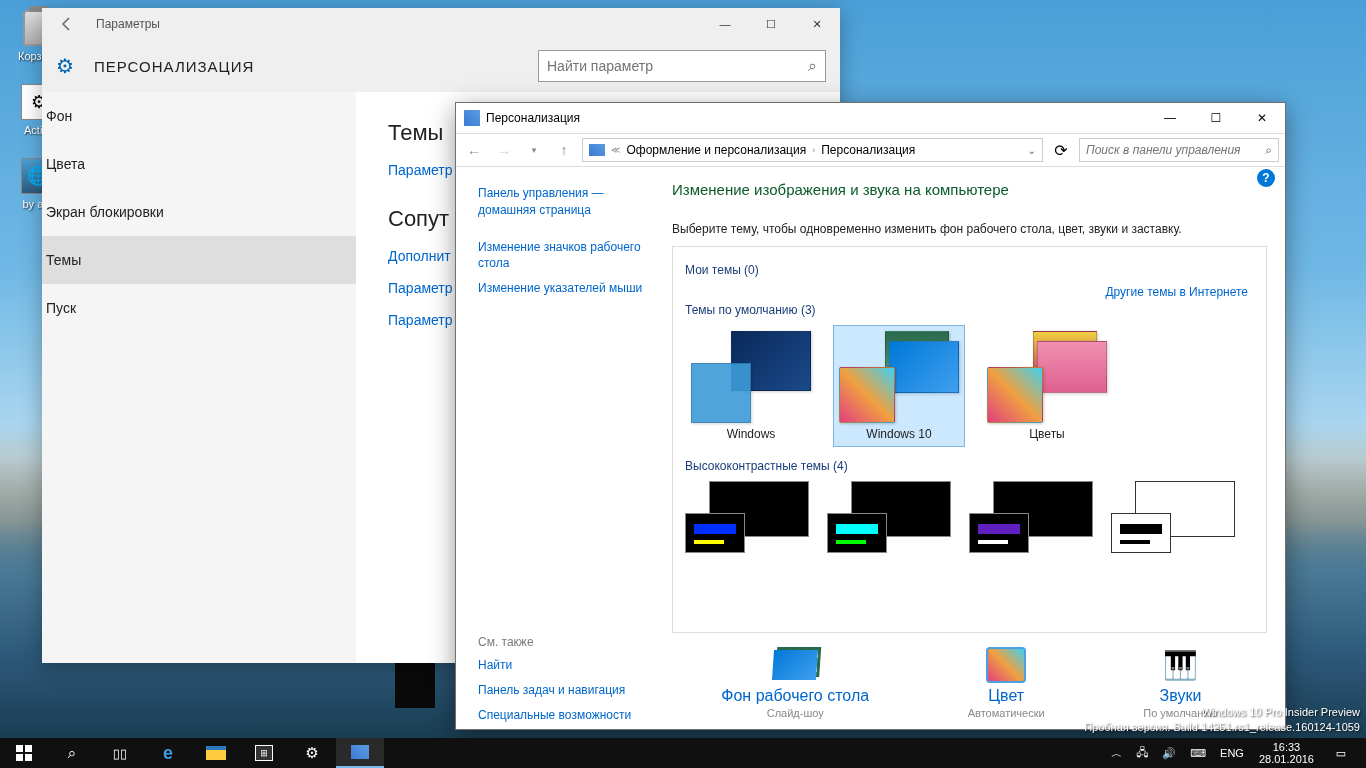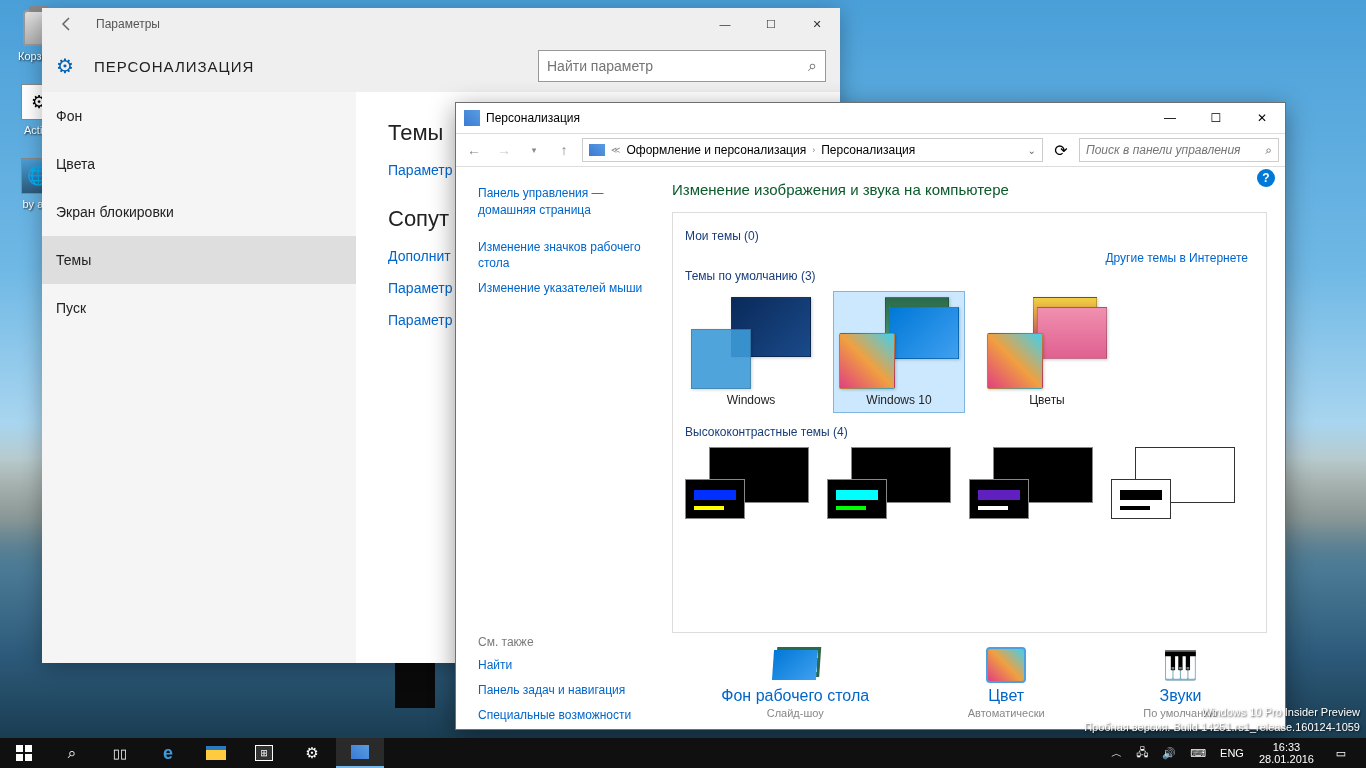--- a/index.html
+++ b/index.html
@@ -22,21 +22,21 @@
 .ws-header .hbtn { width:46px; height:32px; display:flex; align-items:center; justify-content:center; font-size:11px; color:#333; cursor:pointer; }
 .ws-back { width:50px; height:32px; display:flex; align-items:center; justify-content:center; color:#666; cursor:pointer; margin-right:auto; }
 .ws-title { font-size:12px; color:#555; margin-left:4px; }
 .ws-top { height:52px; background:#efefef; display:flex; align-items:center; padding:0 14px; gap:20px; }
 .ws-gear { color:#0062b1; font-size:20px; }
 .ws-htitle { font-size:15px; letter-spacing:1px; font-weight:400; color:#222; }
 .ws-search { margin-left:auto; width:288px; height:32px; border:1px solid #999; display:flex; align-items:center; padding:0 8px; background:#fff; }
 .ws-search input { border:none; outline:none; flex:1; font-size:14px; color:#666; }
 .ws-body { flex:1; display:flex; background:#fff; }
 .ws-sidebar { width:314px; background:#f5f5f5; display:flex; flex-direction:column; }
-.ws-sideitem { height:48px; display:flex; align-items:center; padding-left:14px; font-size:14px; color:#222; cursor:pointer; }
+.ws-sideitem { height:48px; display:flex; align-items:center; padding-left:4px; font-size:14px; color:#222; cursor:pointer; }
 .ws-sideitem.active { background:#dedede; }
 .ws-content { flex:1; padding:28px 32px; }
 .ws-h2 { font-size:22px; font-weight:400; color:#222; margin-bottom:16px; }
 .ws-link { color:#0066cc; font-size:14px; margin-bottom:28px; display:block; cursor:pointer; }
 .ws-link + .ws-link { margin-top:-12px; }
 
 
 .win-cp { position:absolute; top:102px; left:455px; width:831px; height:628px; background:#fff; box-shadow:0 6px 24px rgba(0,0,0,0.4); border:1px solid #707070; display:flex; flex-direction:column; }
 .cp-titlebar { height:30px; display:flex; align-items:center; padding-left:8px; }
 .cp-titlebar .ticon { width:16px; height:16px; background:linear-gradient(45deg,#3a7bd5,#5b9be0); margin-right:6px; }
@@ -51,21 +51,21 @@
 .cp-refresh { width:24px; height:24px; display:flex; align-items:center; justify-content:center; cursor:pointer; }
 .cp-search { width:200px; height:24px; border:1px solid #ccc; display:flex; align-items:center; padding:0 6px; }
 .cp-search input { border:none; outline:none; flex:1; font-size:12px; color:#888; font-style:italic; }
 .cp-body { flex:1; display:flex; overflow:hidden; }
 .cp-sidebar { width:210px; padding:14px 0 14px 22px; font-size:12px; }
 .cp-sidelink { color:#0066cc; cursor:pointer; padding:4px 6px 4px 0; line-height:1.4; }
 .cp-sidegap { height:12px; }
 .cp-sidegrey { color:#7a7a7a; padding:4px 6px 4px 0; }
 .cp-main { flex:1; padding:14px 18px 10px 6px; position:relative; display:flex; flex-direction:column; overflow:hidden; }
 .cp-help { position:absolute; top:2px; right:10px; width:18px; height:18px; border-radius:50%; background:#0078d7; color:#fff; display:flex; align-items:center; justify-content:center; font-size:12px; font-weight:bold; cursor:pointer; }
-.cp-h1 { color:#0a5a2a; font-size:15px; font-weight:400; margin-bottom:14px; }
+.cp-h1 { color:#0a5a2a; font-size:15px; font-weight:400; margin-bottom:24px; }
 .cp-sub { font-size:12px; color:#222; margin-bottom:10px; }
 .cp-panel { border:1px solid #dcdcdc; flex:1; padding:8px 12px; overflow-y:auto; position:relative; }
 .cp-section-h { color:#1a3d7a; font-size:12px; margin:8px 0 8px; }
 .cp-internet { color:#0066cc; font-size:12px; position:absolute; right:18px; top:38px; cursor:pointer; }
 .cp-themes-row { display:flex; gap:16px; margin:4px 0 12px; flex-wrap:wrap; }
 .cp-theme { display:flex; flex-direction:column; align-items:center; gap:4px; padding:6px; cursor:pointer; }
 .cp-theme.selected { background:#cce8ff; border:1px solid #7eb6e0; padding:5px; }
 .cp-theme-thumb { width:120px; height:92px; position:relative; }
 .th-layer { position:absolute; border:1px solid rgba(0,0,0,0.2); box-shadow:1px 1px 3px rgba(0,0,0,0.2); }
 .cp-theme-lbl { font-size:12px; color:#222; }
@@ -208,20 +208,21 @@
       <div class="cp-sidelink">Изменение указателей мыши</div>
       <div style="height:330px"></div>
       <div class="cp-sidegrey">См. также</div>
       <div class="cp-sidelink">Найти</div>
       <div class="cp-sidelink">Панель задач и навигация</div>
       <div class="cp-sidelink">Специальные возможности</div>
     </div>
     <div class="cp-main">
       <div class="cp-help">?</div>
       <div class="cp-h1">Изменение изображения и звука на компьютере</div>
+      <div class="cp-sub">Выберите тему, чтобы одновременно изменить фон рабочего стола, цвет, звуки и заставку.</div>
       <div class="cp-panel">
         <div class="cp-section-h">Мои темы (0)</div>
         <a class="cp-internet">Другие темы в Интернете</a>
         <div class="cp-section-h" style="margin-top:26px">Темы по умолчанию (3)</div>
         <div class="cp-themes-row">
           <div class="cp-theme">
             <div class="cp-theme-thumb">
               <div class="th-layer" style="top:0;right:0;width:80px;height:60px;background:linear-gradient(135deg,#0a2a5a,#1a4a8a)"></div>
               <div class="th-layer" style="bottom:0;left:0;width:60px;height:60px;background:#3d9bd8;opacity:0.9"></div>
             </div>

